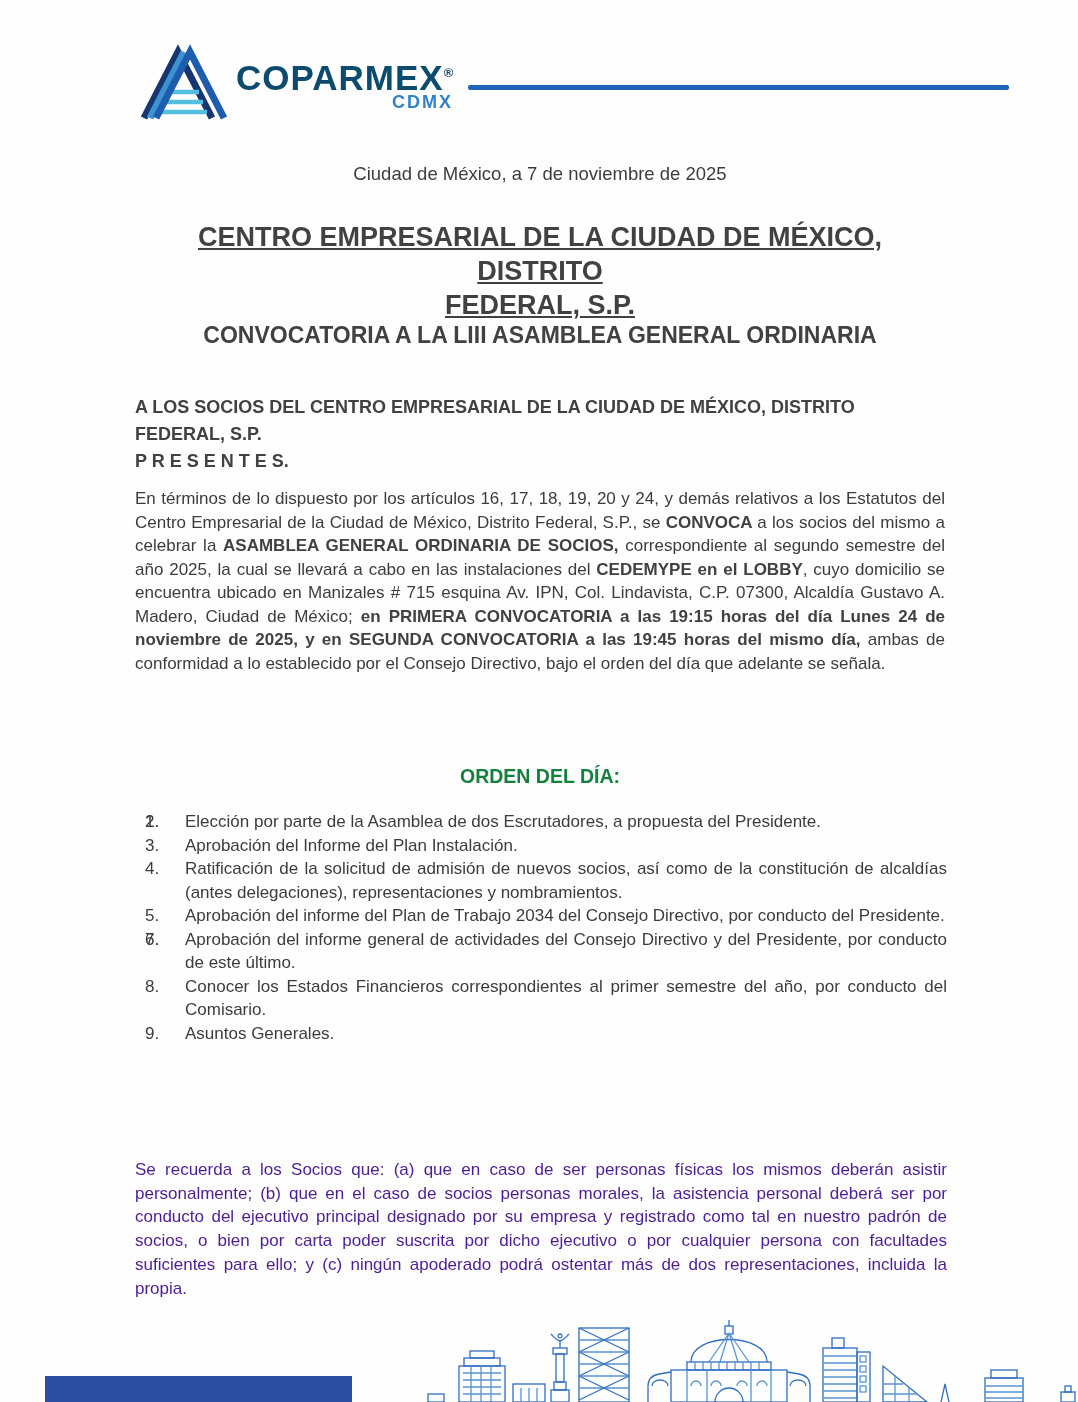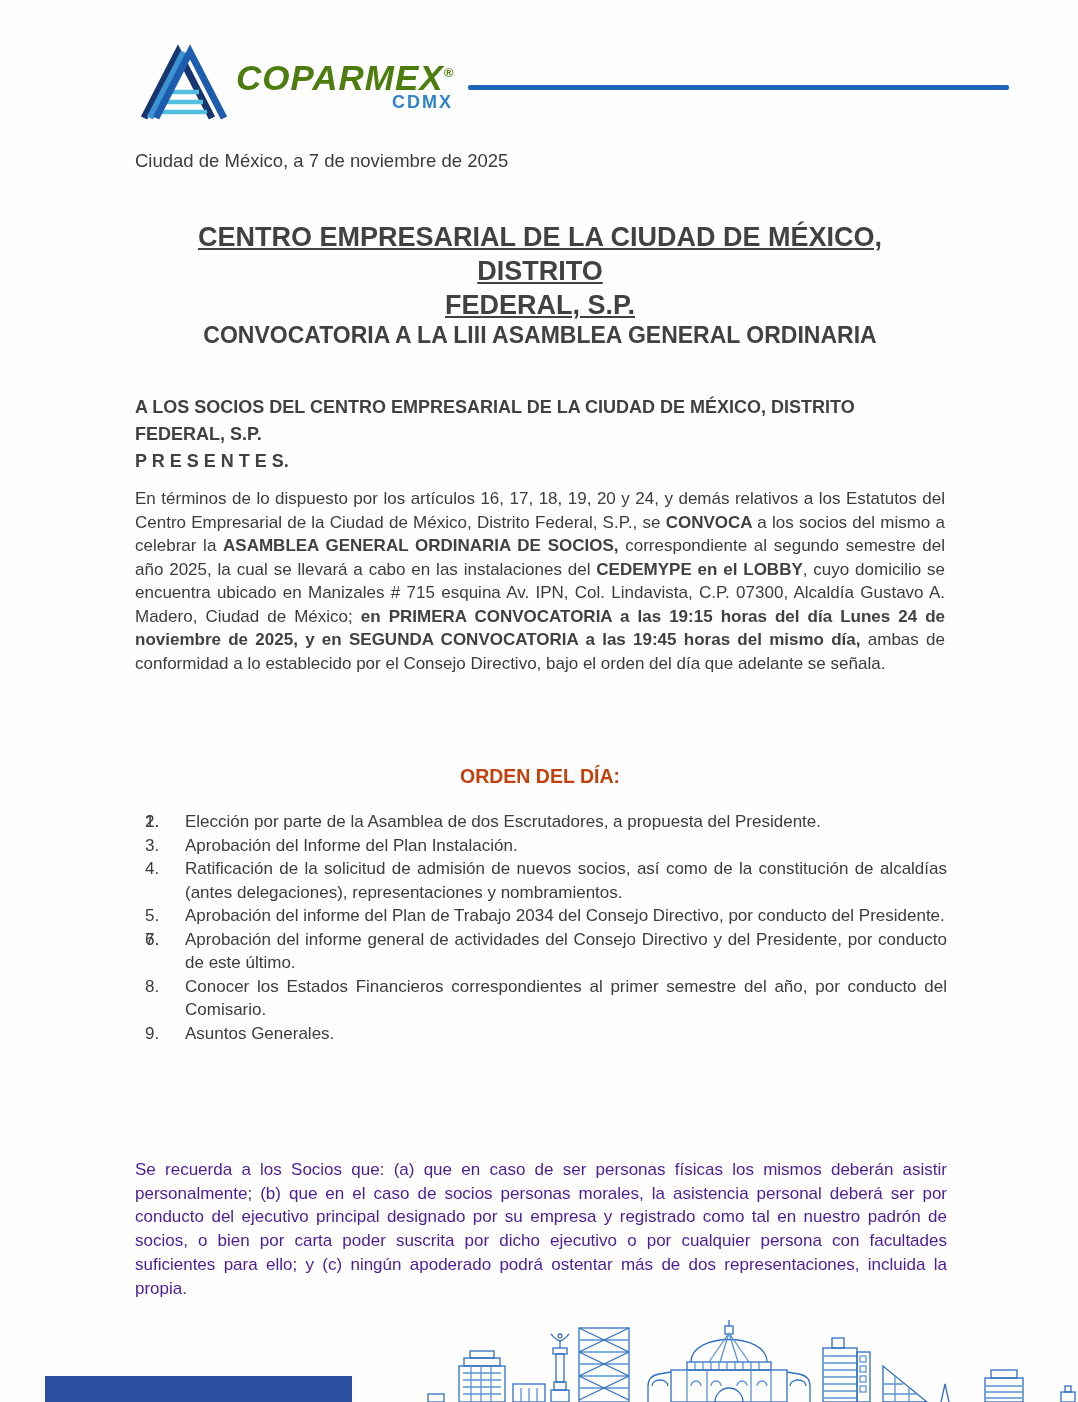--- a/index.html
+++ b/index.html
@@ -2,36 +2,36 @@
 <html><head>
 <meta charset="utf-8">
 <style>
   * { margin:0; padding:0; box-sizing:border-box; }
   html,body { width:1078px; height:1402px; }
   body { font-family:"Liberation Sans", sans-serif; background:#ffffff; position:relative; overflow:hidden; color:#3c3c3c; }
   .page { position:absolute; inset:0; background:#fefefe; }
 
   
   .logo-mark { position:absolute; left:137px; top:42px; }
-  .wordmark { position:absolute; left:236px; top:58px; font-size:35px; font-weight:bold; letter-spacing:1px; color:#4d7c0f;font-style:italic; }
+  .wordmark { position:absolute; left:236px; top:58px; font-size:35px; font-weight:bold; letter-spacing:1px; color:#0c4a6e; }
   .wordmark sup { font-size:13px; vertical-align:super; }
   .cdmx { position:absolute; left:135px; top:92px; width:318px; text-align:right; font-size:18px; font-weight:bold; letter-spacing:2px; color:#2f83c9; }
   .rule { position:absolute; left:468px; top:85px; width:541px; height:5px; background:#1f64b8; border-radius:2px; }
 
-  .date { position:absolute; left:135px; top:150px; width:810px; text-align:left; font-size:18.5px; color:#3c3c3c; }
+  .date { position:absolute; left:135px; top:163px; width:810px; text-align:center; font-size:18.5px; color:#3c3c3c; }
 
   .title { position:absolute; left:135px; top:220px; width:810px; text-align:center; font-size:27px; line-height:34px; font-weight:bold; color:#414141;text-decoration:underline; }
   .subtitle { position:absolute; left:135px; top:322px; width:810px; text-align:center; font-size:23px; font-weight:bold; color:#414141; }
 
   .addressee { position:absolute; left:135px; top:394px; width:810px; font-size:18px; line-height:27px; font-weight:bold; color:#414141; }
 
   .bodytext { position:absolute; left:135px; top:487px; width:810px; font-size:17px; line-height:23.5px; text-align:justify; color:#3c3c3c; }
   .bodytext b { color:#414141; }
 
-  .orden { position:absolute; left:135px; top:765px; width:810px; text-align:center; font-size:19.5px; font-weight:bold; color:#c2410c; }
+  .orden { position:absolute; left:135px; top:765px; width:810px; text-align:center; font-size:19.5px; font-weight:bold; color:#15803d; }
 
   .agenda { position:absolute; left:135px; top:810px; width:812px; list-style:none; font-size:17px; line-height:23.5px; }
   .agenda li { position:relative; padding-left:50px; text-align:justify; }
   .agenda .num { position:absolute; left:10px; }
 
   .closing { position:absolute; left:135px; top:1158px; width:812px; font-size:17px; line-height:23.7px; text-align:justify; color:#4c1d95; }
 
   
   .skyline { position:absolute; left:425px; top:1320px; }
   .bluebar { position:absolute; left:45px; top:1376px; width:307px; height:26px; background:#2d4fa3; }

